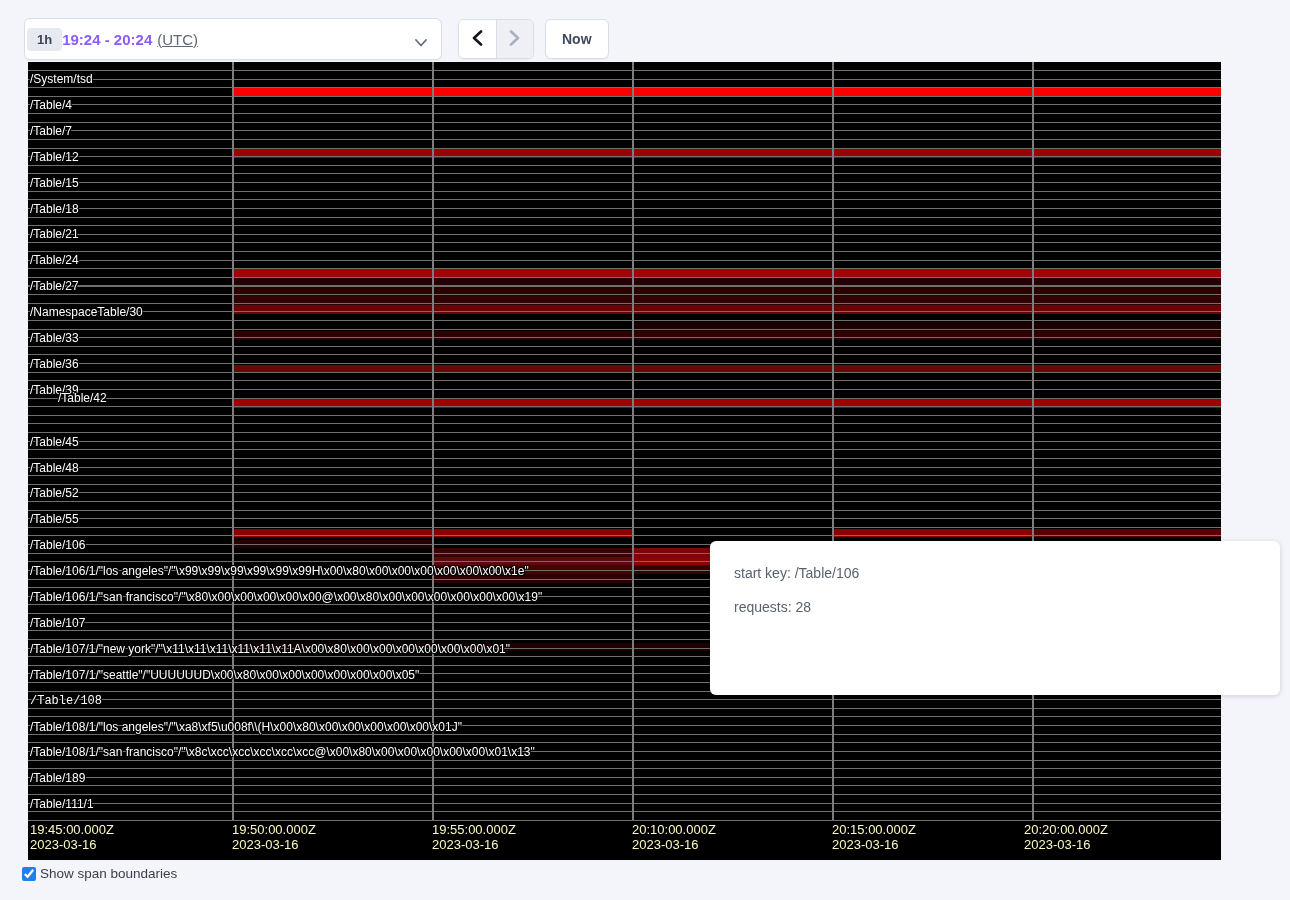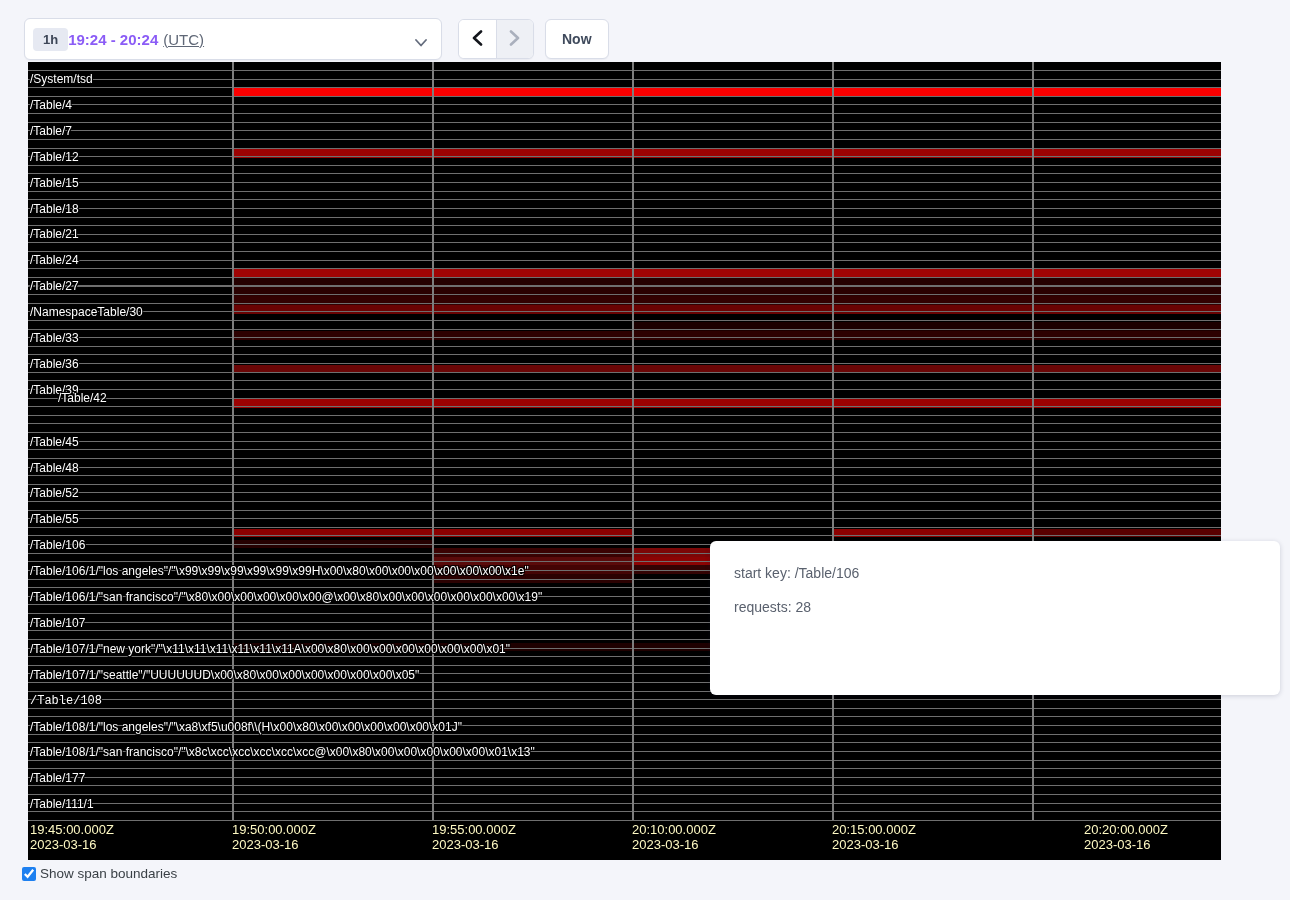--- a/index.html
+++ b/index.html
@@ -13,21 +13,21 @@
 
   
   .toolbar { position:absolute; left:24px; top:18px; height:42px; }
   .range-select {
     position:absolute; left:0; top:0; width:418px; height:42px;
     background:#fff; border:1px solid #d9dde8; border-radius:6px;
     display:flex; align-items:center; cursor:pointer;
     box-shadow:0 1px 1px rgba(20,30,60,.04);
   }
   .range-badge {
-    margin-left:8px; background:#e6e9f2; color:#3d4657;
+    margin-left:2px; background:#e6e9f2; color:#3d4657;
     font-size:13px; font-weight:bold; padding:4px 10px; border-radius:4px;
   }
   .range-text { font-size:15px; font-weight:bold; color:#8b5cf6; }
   .range-suffix { margin-left:5px; font-size:15px; color:#5f6776;text-decoration:underline; }
   .range-caret { position:absolute; right:14px; top:14px; }
 
   .nav-group {
     position:absolute; left:434px; top:1px; width:76px; height:40px;
     border:1px solid #d9dde8; border-radius:6px; background:#fff;
     display:flex; overflow:hidden; box-shadow:0 1px 1px rgba(20,30,60,.04);
@@ -167,21 +167,21 @@
     <div class="row-label" style="top: 450.3px;">/Table/55</div>
     <div class="row-label" style="top: 476.2px;">/Table/106</div>
     <div class="row-label" style="top: 502.1px;">/Table/106/1/"los angeles"/"\x99\x99\x99\x99\x99\x99H\x00\x80\x00\x00\x00\x00\x00\x00\x1e"</div>
     <div class="row-label" style="top: 528px;">/Table/106/1/"san francisco"/"\x80\x00\x00\x00\x00\x00@\x00\x80\x00\x00\x00\x00\x00\x00\x19"</div>
     <div class="row-label" style="top: 553.9px;">/Table/107</div>
     <div class="row-label" style="top: 579.8px;">/Table/107/1/"new york"/"\x11\x11\x11\x11\x11\x11A\x00\x80\x00\x00\x00\x00\x00\x00\x01"</div>
     <div class="row-label" style="top: 605.7px;">/Table/107/1/"seattle"/"UUUUUUD\x00\x80\x00\x00\x00\x00\x00\x00\x05"</div>
     <div class="row-label" style="top: 631.6px; font-family: Liberation Mono, monospace;">/Table/108</div>
     <div class="row-label" style="top: 657.5px;">/Table/108/1/"los angeles"/"\xa8\xf5\u008f\\(H\x00\x80\x00\x00\x00\x00\x00\x01J"</div>
     <div class="row-label" style="top: 683.4px;">/Table/108/1/"san francisco"/"\x8c\xcc\xcc\xcc\xcc\xcc@\x00\x80\x00\x00\x00\x00\x00\x01\x13"</div>
-    <div class="row-label" style="top: 709.3px;">/Table/177</div>
+    <div class="row-label" style="top: 709.3px;">/Table/189</div>
     <div class="row-label" style="top: 735.2px;">/Table/111/1</div>
     <div class="axis-label" style="left: 2px;">
       <div>19:45:00.000Z</div>
       <div>2023-03-16</div>
     </div>
     <div class="axis-label" style="left: 204px;">
       <div>19:50:00.000Z</div>
       <div>2023-03-16</div>
     </div>
     <div class="axis-label" style="left: 404px;">
@@ -189,21 +189,21 @@
       <div>2023-03-16</div>
     </div>
     <div class="axis-label" style="left: 604px;">
       <div>20:10:00.000Z</div>
       <div>2023-03-16</div>
     </div>
     <div class="axis-label" style="left: 804px;">
       <div>20:15:00.000Z</div>
       <div>2023-03-16</div>
     </div>
-    <div class="axis-label" style="left: 1056px;">
+    <div class="axis-label" style="left: 996px;">
       <div>20:20:00.000Z</div>
       <div>2023-03-16</div>
     </div>
   </div>
 
 <div class="tooltip">
   <div>start key: /Table/106</div>
   <div>requests: 28</div>
 </div>
 

